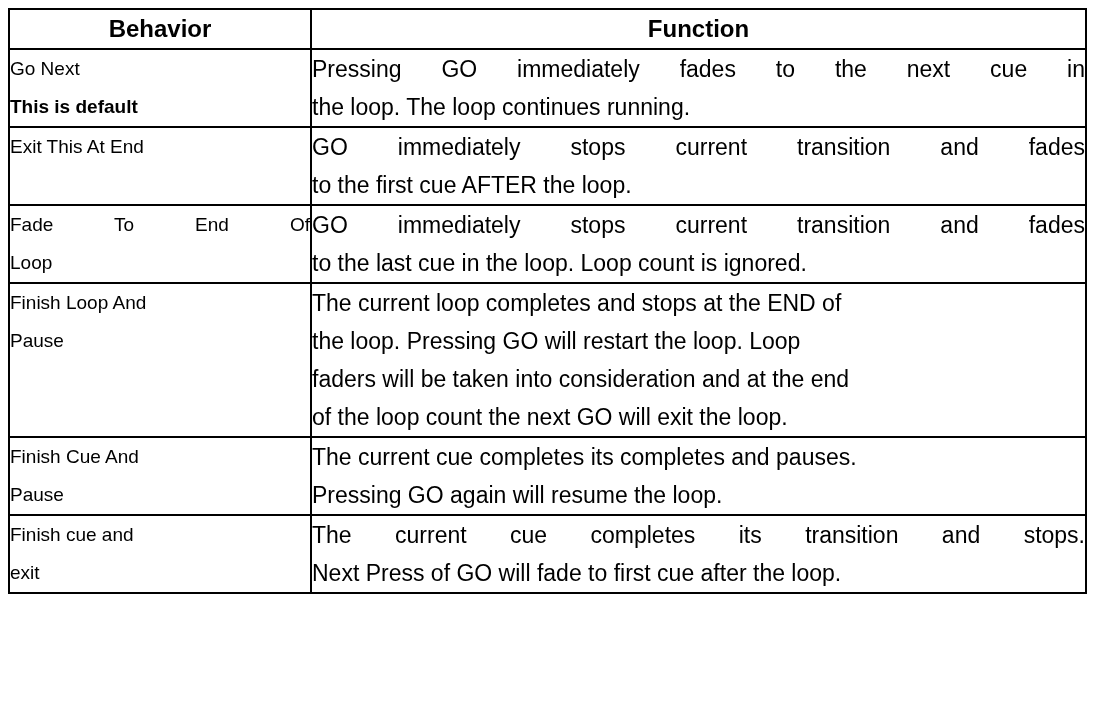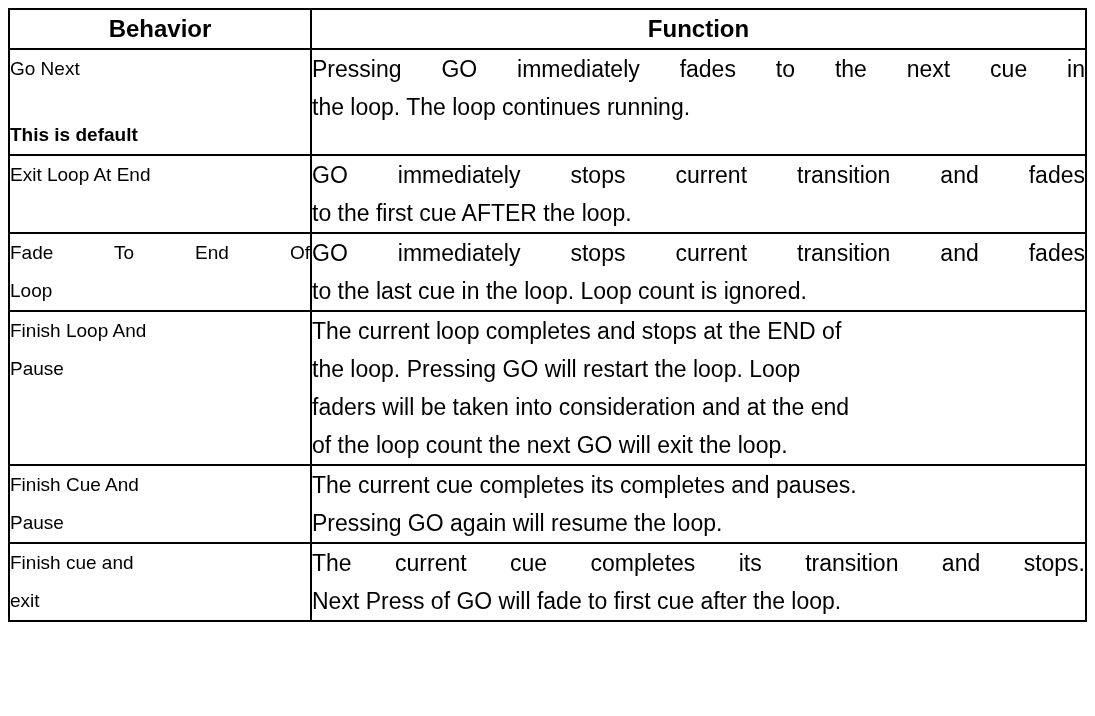--- a/index.html
+++ b/index.html
@@ -59,21 +59,20 @@
   }
   .behavior-cell .b-line {
     display: block;
   }
   .behavior-cell .b-line.justify {
     text-align: justify;
     text-align-last: justify;
   }
   .behavior-cell .b-line.bold {
     font-weight: bold;
-    margin-top: 28px;
   }
   .behavior-cell.indent-more {
     padding-left: 53px;
   }
 
   
   .function-cell {
     padding: 6px 18px 6px 22px;
     font-size: 23px;
     line-height: 38px;
@@ -112,21 +111,21 @@
             <span class="b-line">Go Next</span>
             <span class="b-line bold">This is default</span>
           </td>
           <td class="function-cell">
             <span class="f-line justify">Pressing GO immediately fades to the next cue in</span>
             <span class="f-line">the loop. The loop continues running.</span>
           </td>
         </tr>
         <tr>
           <td class="behavior-cell">
-            <span class="b-line">Exit Loop At End</span>
+            <span class="b-line">Exit This At End</span>
           </td>
           <td class="function-cell">
             <span class="f-line justify">GO immediately stops current transition and fades</span>
             <span class="f-line">to the first cue AFTER the loop.</span>
           </td>
         </tr>
         <tr>
           <td class="behavior-cell">
             <span class="b-line justify">Fade To End Of</span>
             <span class="b-line">Loop</span>

